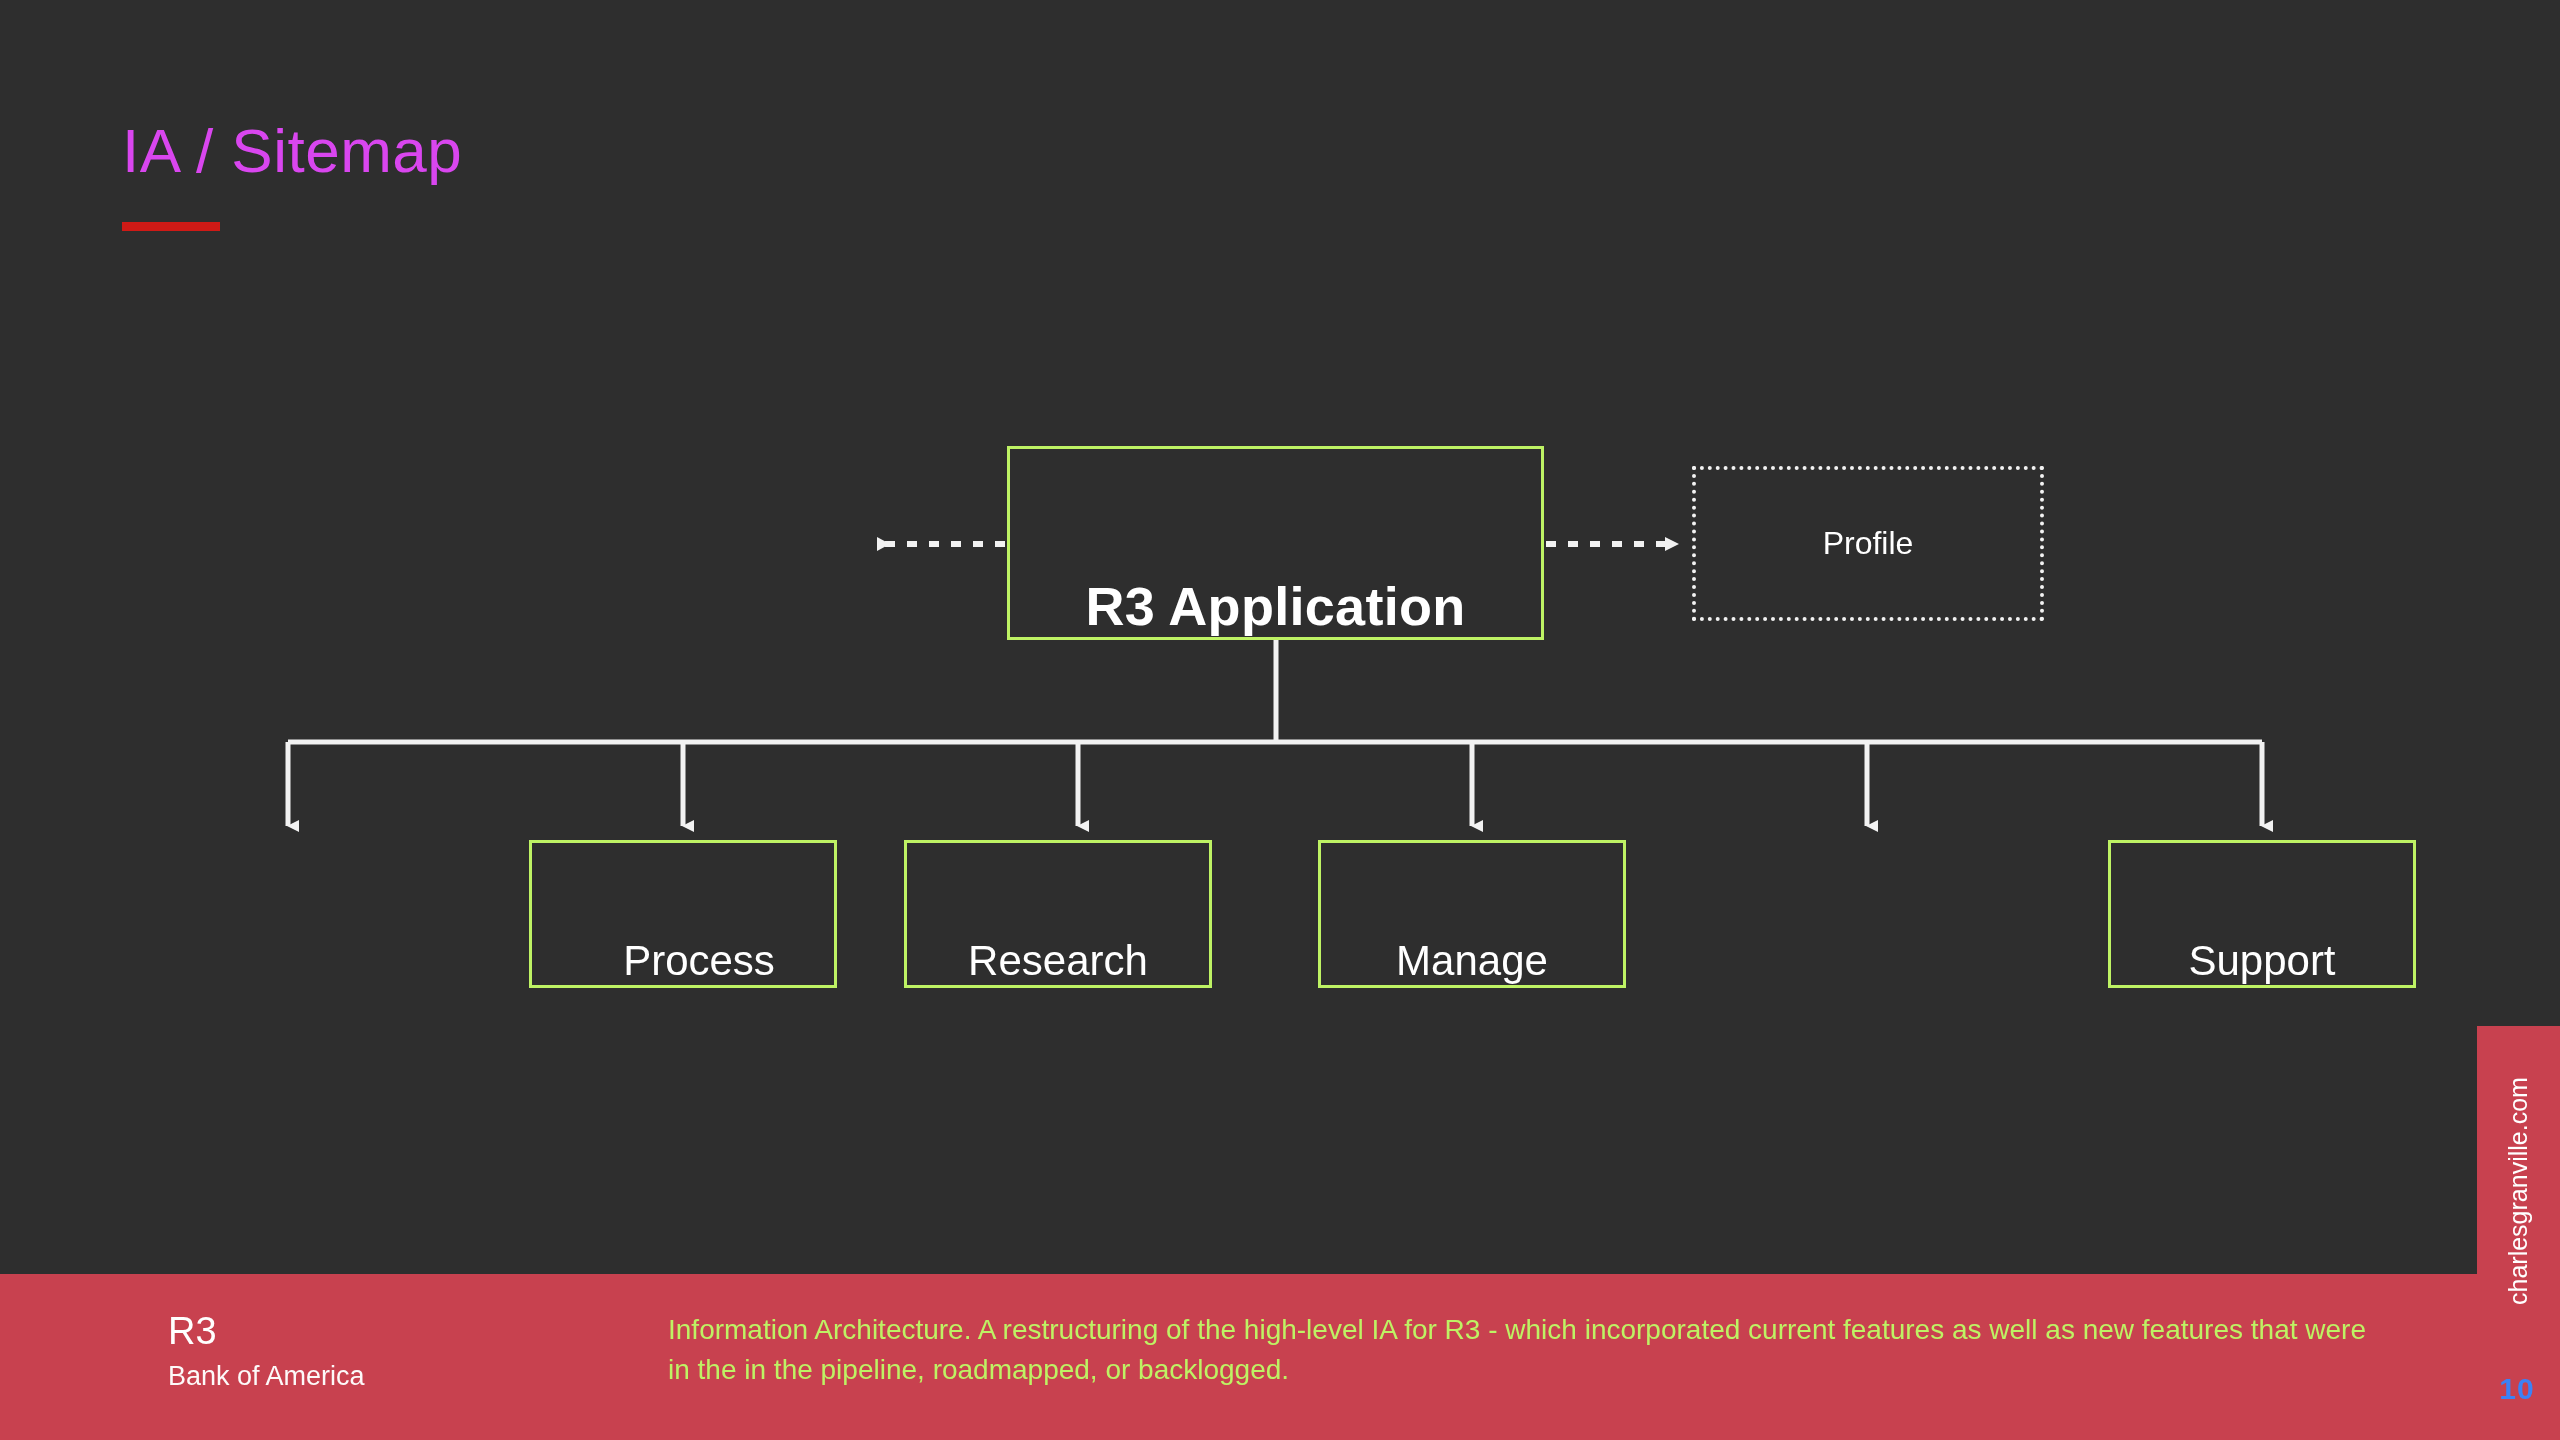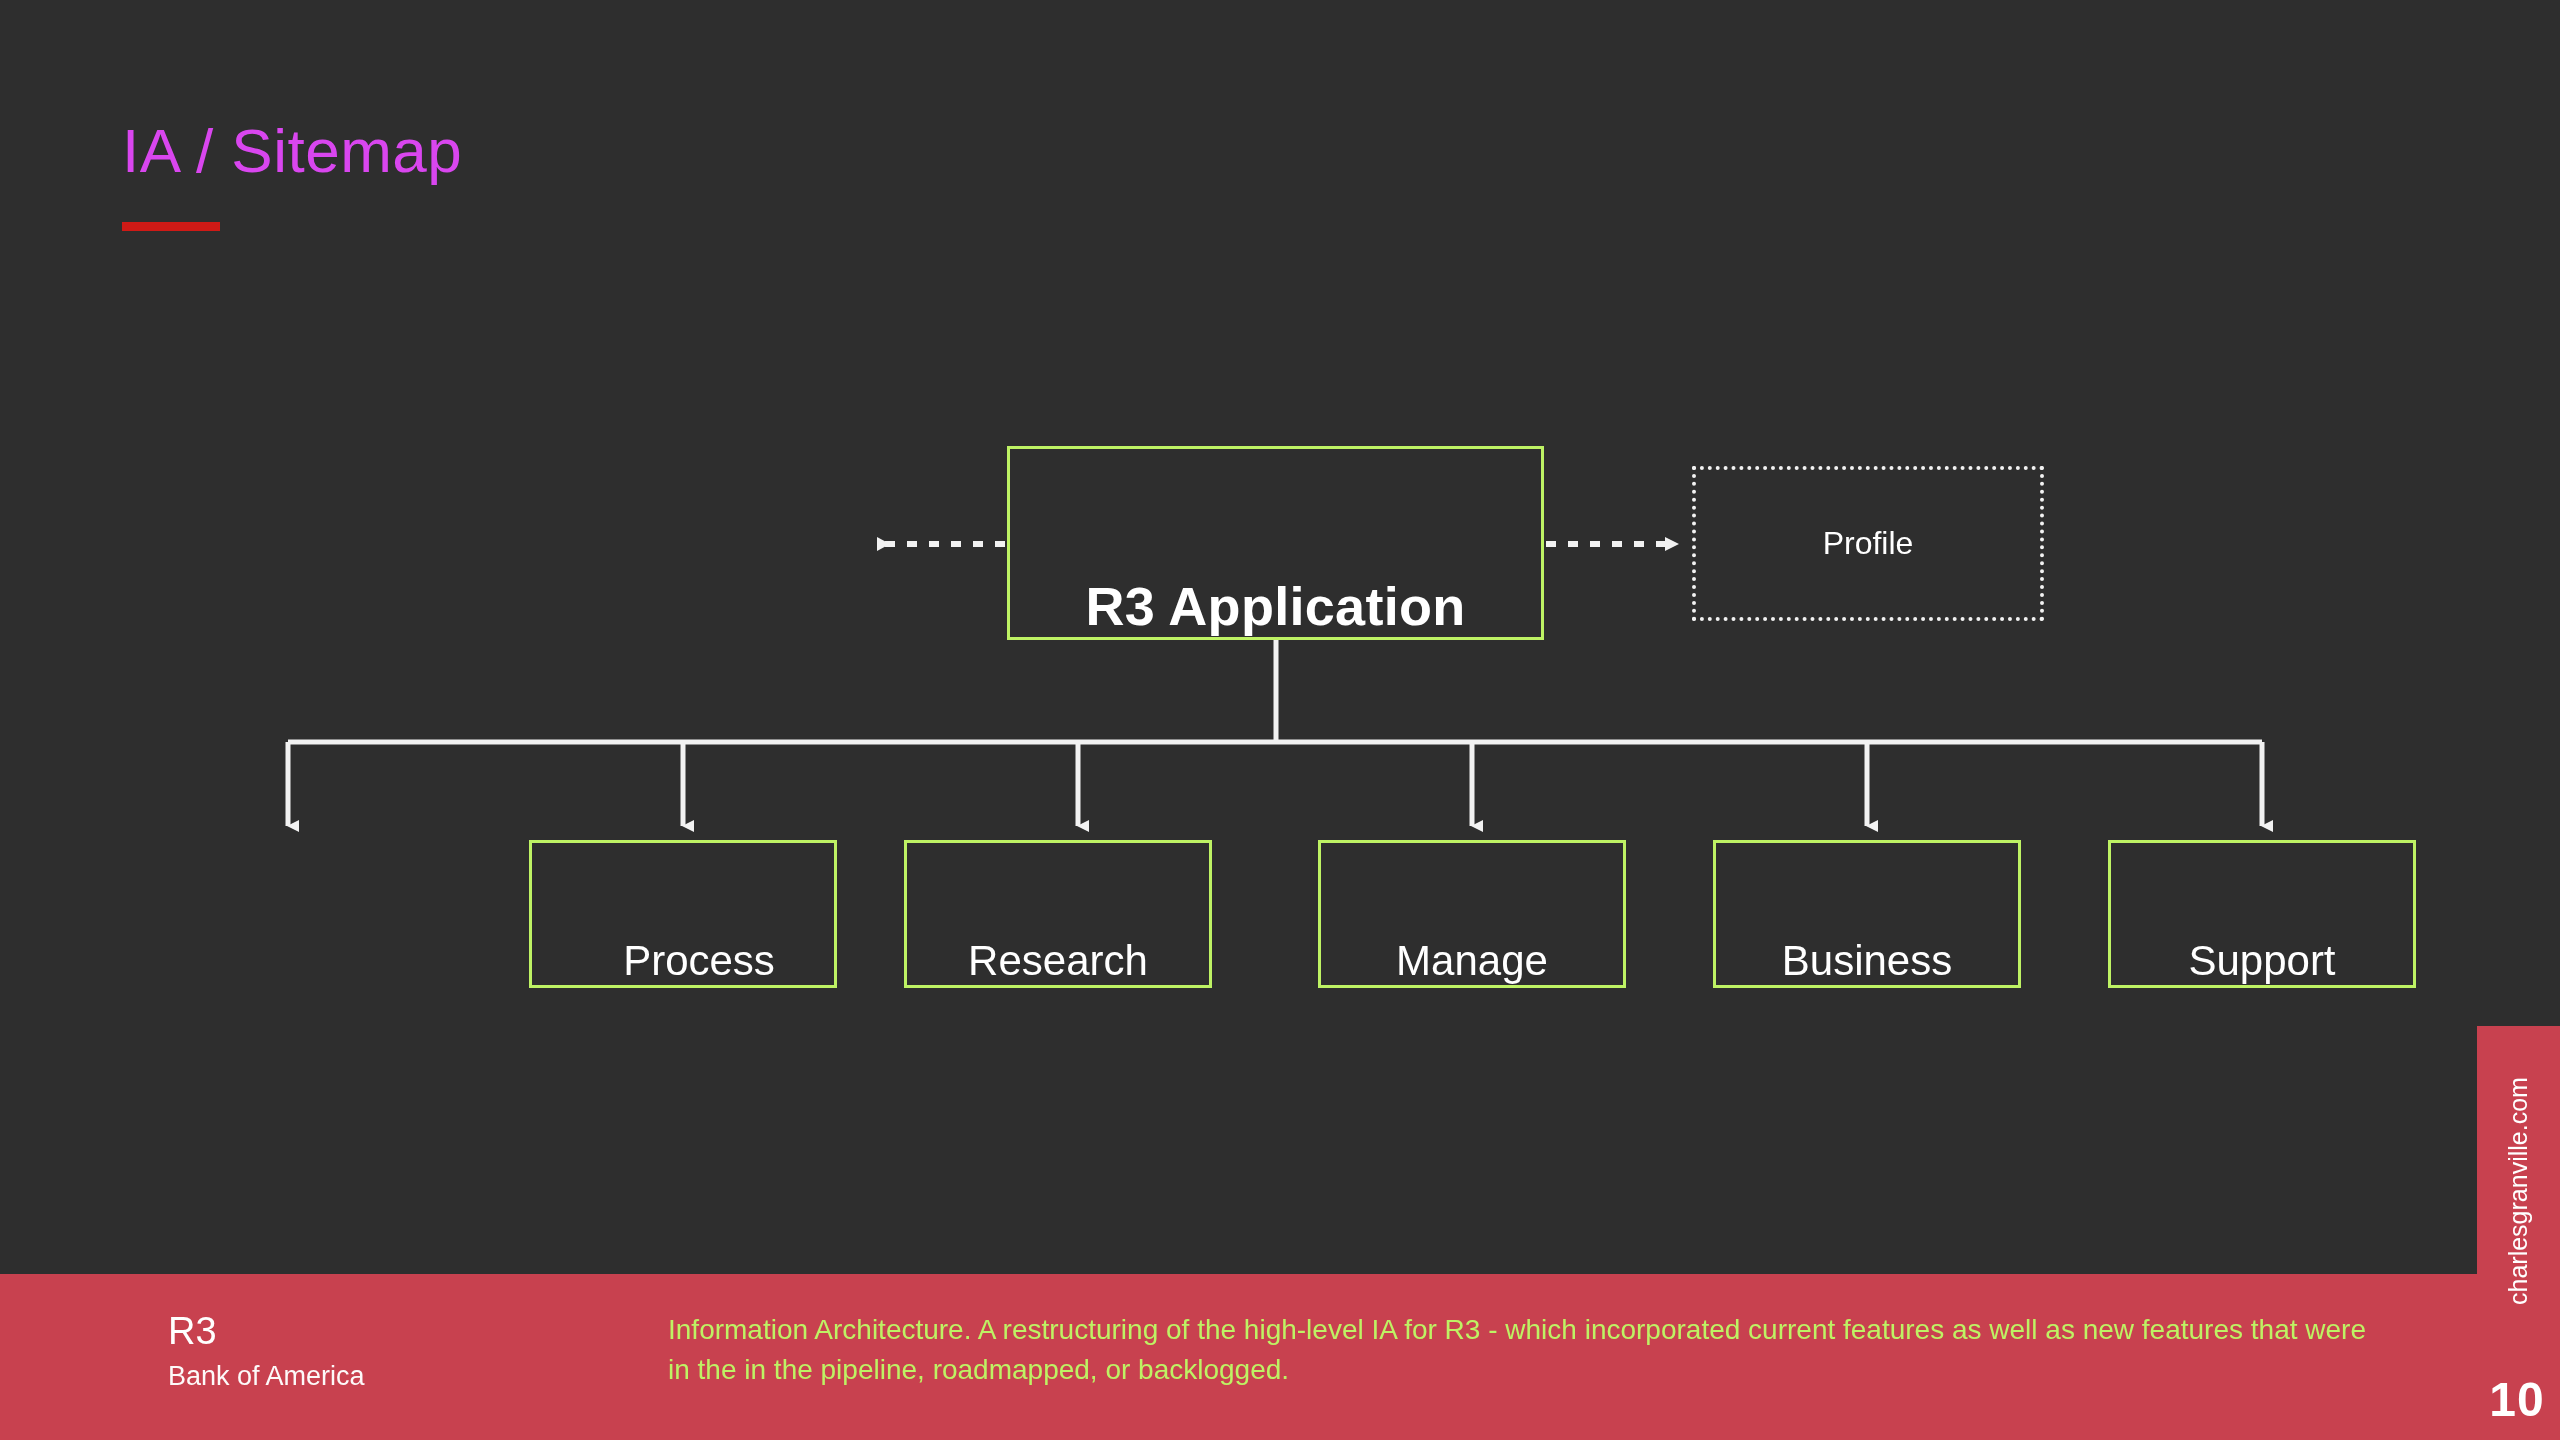--- a/index.html
+++ b/index.html
@@ -166,22 +166,22 @@
     white-space: nowrap;
     writing-mode: vertical-rl;
     transform: rotate(180deg);
   }
   .page-number {
     position: absolute;
     left: 2479px;
     top: 1372px;
     width: 76px;
     text-align: center;
-    color: #ffffff;
-    font-size: 48px;
+    color: #3b82f6;
+    font-size: 30px;
     font-weight: 700;
     letter-spacing: 1px;
   }
 </style>
 </head>
 <body>
 
 <div id="slide">
 
   <div class="slide-title">IA / Sitemap</div>
@@ -228,23 +228,20 @@
 
     <div class="node solid node-leaf" style="left:529px;padding-left:32px;">
       <span>Process</span>
     </div>
     <div class="node solid node-leaf" style="left:904px;">
       <span>Research</span>
     </div>
     <div class="node solid node-leaf" style="left:1318px;">
       <span>Manage</span>
     </div>
-    <div class="node solid node-leaf" style="left:1713px;">
-      <span>Business</span>
-    </div>
     <div class="node solid node-leaf" style="left:2108px;">
       <span>Support</span>
     </div>
   </div>
 
   <div class="footer"></div>
 
   <div class="footer-brand">
     <div class="brand-main">R3</div>
     <div class="brand-sub">Bank of America</div>

